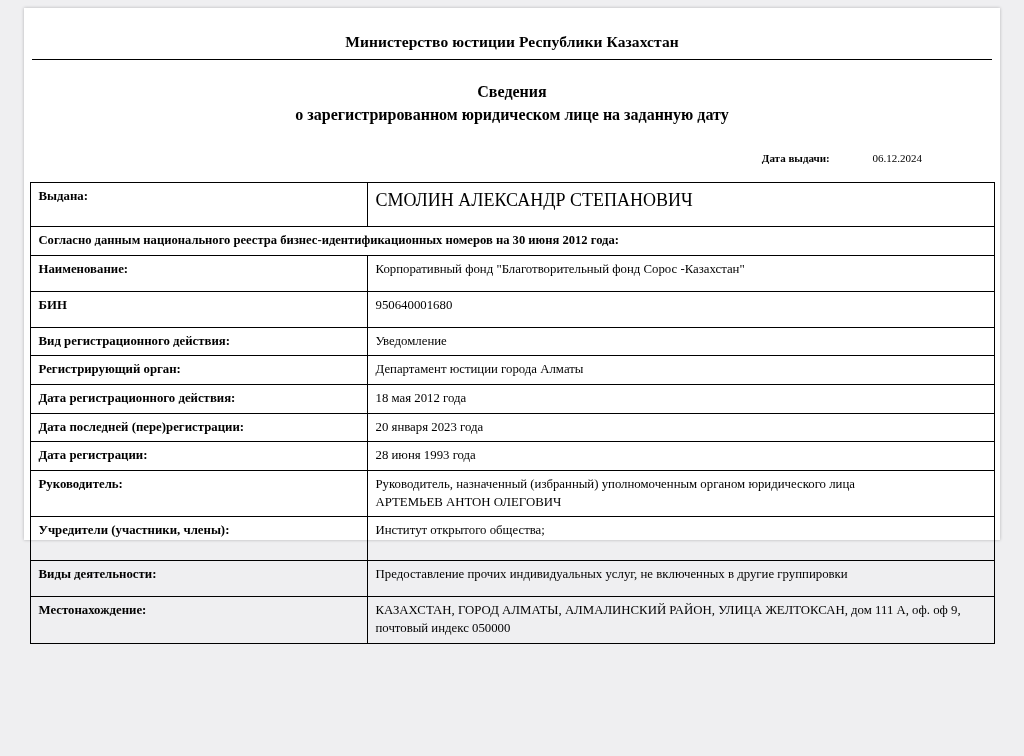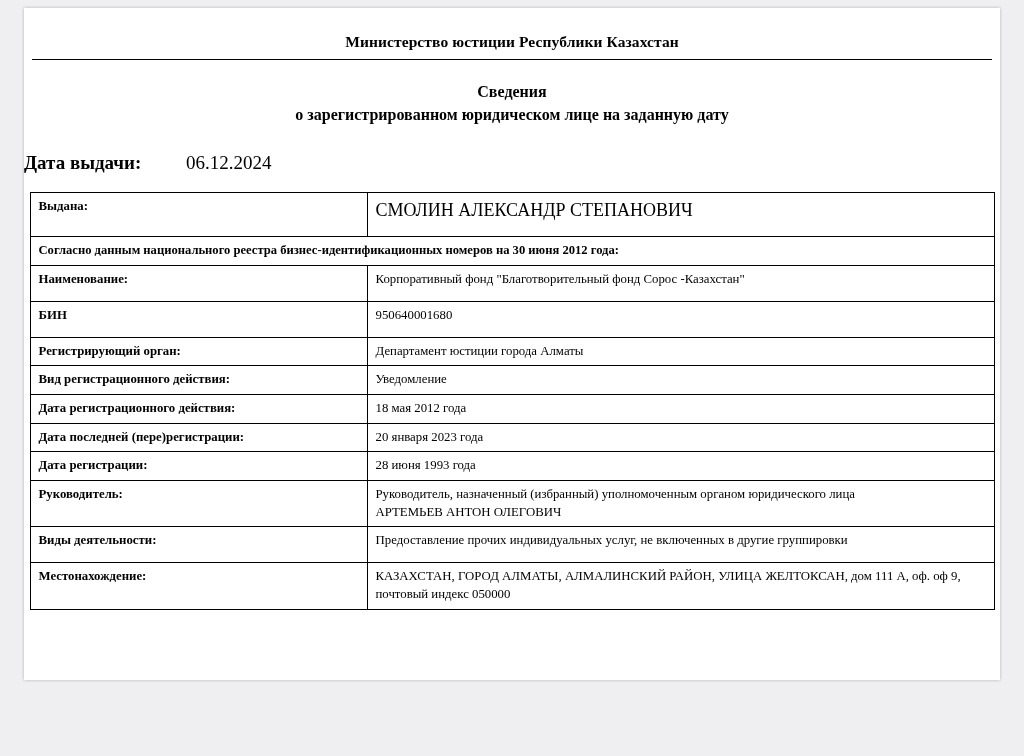--- a/index.html
+++ b/index.html
@@ -8,21 +8,21 @@
     background: #efeff1;
     width: 1024px;
     height: 756px;
     font-family: "Liberation Serif", serif;
   }
   .page {
     position: absolute;
     left: 24px;
     top: 8px;
     width: 976px;
-    height: 672px;
+    height: 532px;
     background: #ffffff;
     box-shadow: 0 0 3px rgba(0,0,0,0.25);
     box-sizing: border-box;
   }
   .ministry {
     text-align: center;
     font-weight: bold;
     font-size: 15.5px;
     padding-top: 25px;
     letter-spacing: 0.1px;
@@ -35,22 +35,22 @@
     text-align: center;
     font-weight: bold;
     font-size: 16px;
     margin-top: 20px;
     line-height: 1.45;
   }
   .title .line2 { font-size: 16px; }
   .issue-row {
     margin-top: 26px;
     padding-right: 78px;
-    text-align: left;
-    font-size: 19px;
+    text-align: right;
+    font-size: 11px;
   }
   .issue-row .lbl {
     font-weight: bold;
     margin-right: 40px;
   }
   .issue-row .val { font-weight: normal; }
 
   table.doc {
     border-collapse: collapse;
     margin: 18px auto 0 auto;
@@ -110,44 +110,48 @@
     </tr>
     <tr class="h-mid">
       <td class="lab">Наименование:</td>
       <td class="val">Корпоративный фонд "Благотворительный фонд Сорос -Казахстан"</td>
     </tr>
     <tr class="h-mid">
       <td class="lab">БИН</td>
       <td class="val">950640001680</td>
     </tr>
     <tr class="h-row">
+      <td class="lab">Вид регистрационного действия:</td>
+      <td class="val">Уведомление</td>
+    </tr>
+    <tr class="h-row">
       <td class="lab">Регистрирующий орган:</td>
       <td class="val">Департамент юстиции города Алматы</td>
-    </tr>
-    <tr class="h-row">
-      <td class="lab">Вид регистрационного действия:</td>
-      <td class="val">Уведомление</td>
     </tr>
     <tr class="h-row">
       <td class="lab">Дата регистрационного действия:</td>
       <td class="val">18 мая 2012 года</td>
     </tr>
     <tr class="h-row">
       <td class="lab">Дата последней (пере)регистрации:</td>
       <td class="val">20 января 2023 года</td>
     </tr>
     <tr class="h-row">
       <td class="lab">Дата регистрации:</td>
       <td class="val">28 июня 1993 года</td>
     </tr>
     <tr class="h-two">
       <td class="lab">Руководитель:</td>
       <td class="val" style="white-space: pre-line;">Руководитель, назначенный (избранный) уполномоченным органом юридического лица
 АРТЕМЬЕВ АНТОН ОЛЕГОВИЧ</td>
     </tr>
+    <tr class="h-tall">
+      <td class="lab">Учредители (участники, члены):</td>
+      <td class="val nowrap-pad">Институт открытого общества;</td>
+    </tr>
     <tr class="h-mid">
       <td class="lab">Виды деятельности:</td>
       <td class="val">Предоставление прочих индивидуальных услуг, не включенных в другие группировки</td>
     </tr>
     <tr class="h-two">
       <td class="lab">Местонахождение:</td>
       <td class="val">КАЗАХСТАН, ГОРОД АЛМАТЫ, АЛМАЛИНСКИЙ РАЙОН, УЛИЦА ЖЕЛТОКСАН, дом 111 А, оф. оф 9, почтовый индекс 050000</td>
     </tr>
   </tbody>
     </table>

